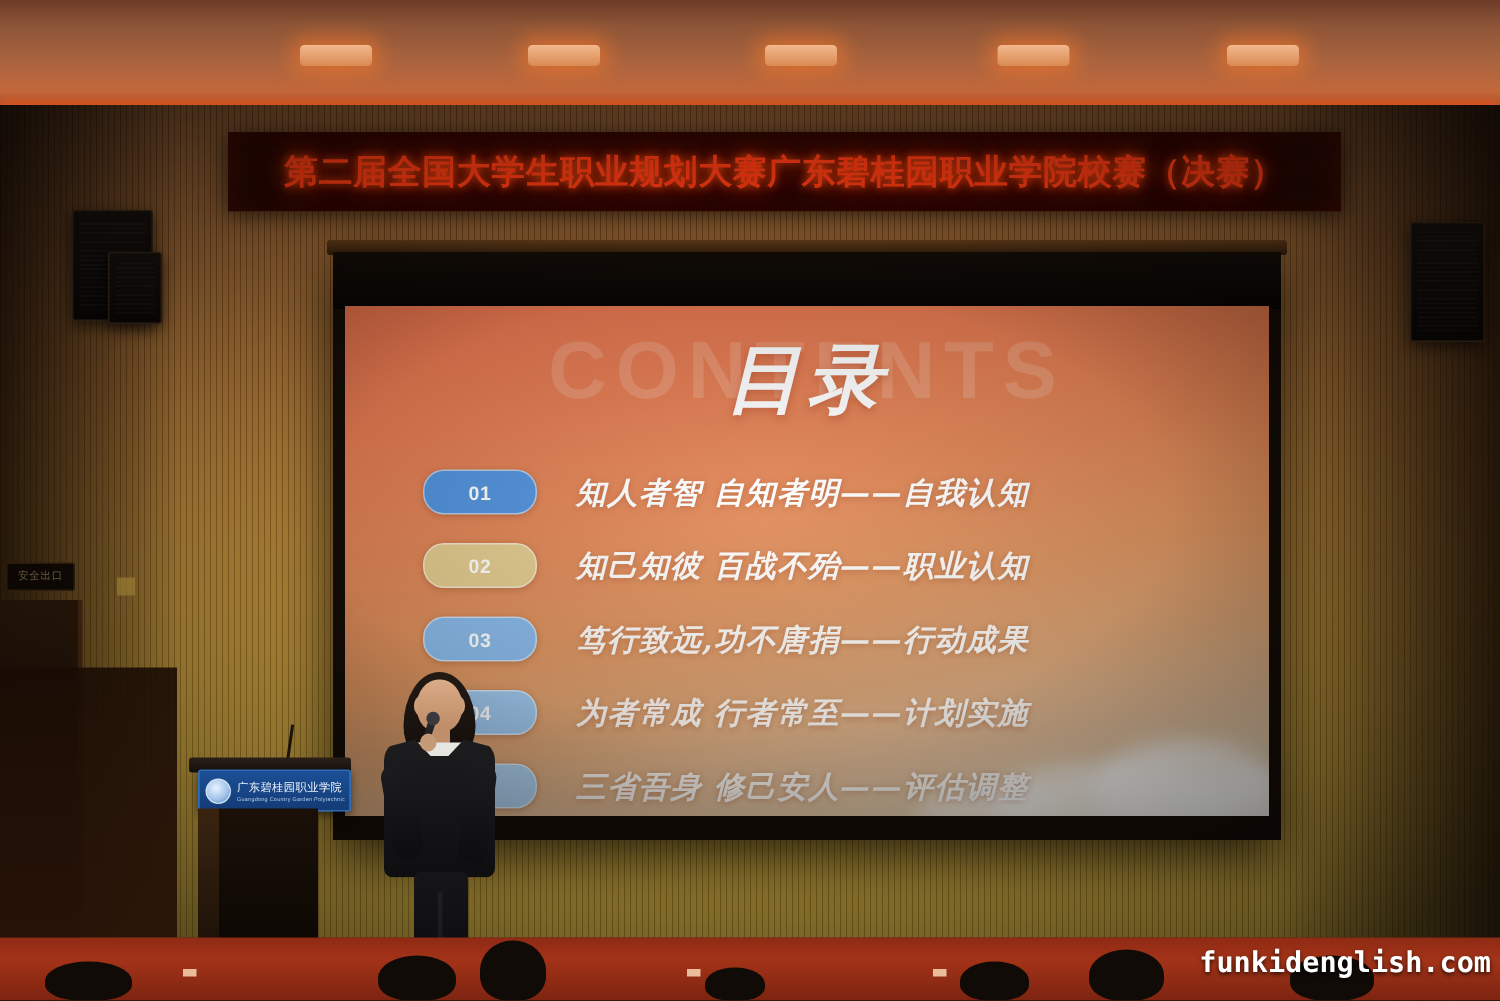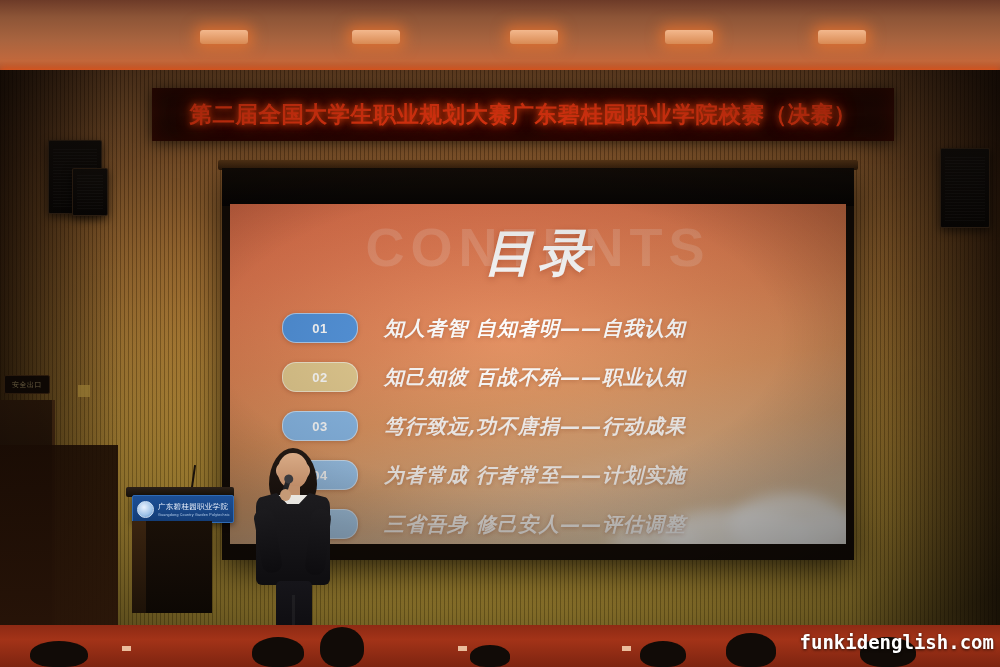--- a/index.html
+++ b/index.html
@@ -183,21 +183,21 @@
   .floor-mark{
     position:absolute;bottom:16px;width:9px;height:5px;background:rgba(255,225,190,.8);
   }
   .left-dark-block{
     position:absolute;left:0;bottom:42px;width:118px;height:180px;
     background:linear-gradient(180deg,rgba(26,12,4,.9),rgba(40,20,8,.95));
   }
 
   
   .podium{
-    position:absolute;left:132px;bottom:58px;width:96px;height:114px;
+    position:absolute;left:132px;bottom:40px;width:96px;height:114px;
   }
   .podium-top{
     position:absolute;left:-6px;top:-8px;width:108px;height:10px;
     background:linear-gradient(180deg,#2b2018,#15100a);border-radius:2px;
   }
   .podium-sign{
     position:absolute;left:0;top:0;width:96px;height:26px;
     background:linear-gradient(180deg,#1c4f96,#133c76);
     border:1px solid #2f6bb5;border-radius:2px;
     display:flex;align-items:center;padding-left:4px;gap:4px;

